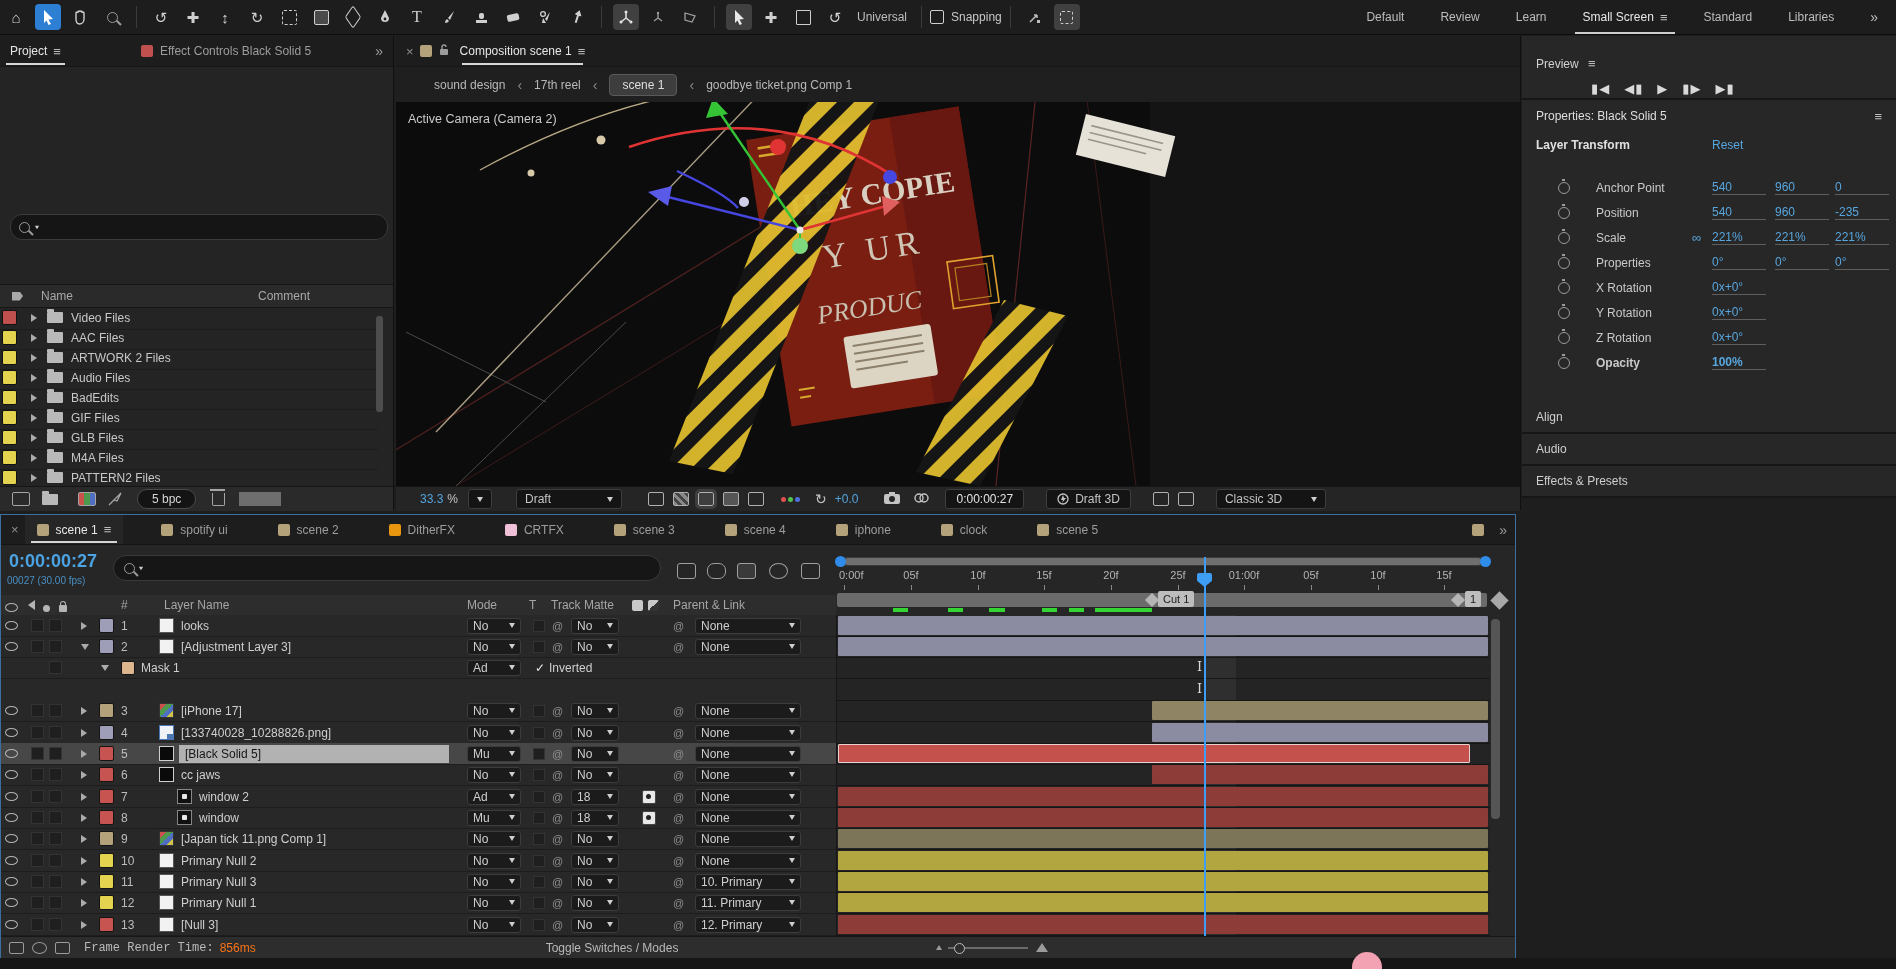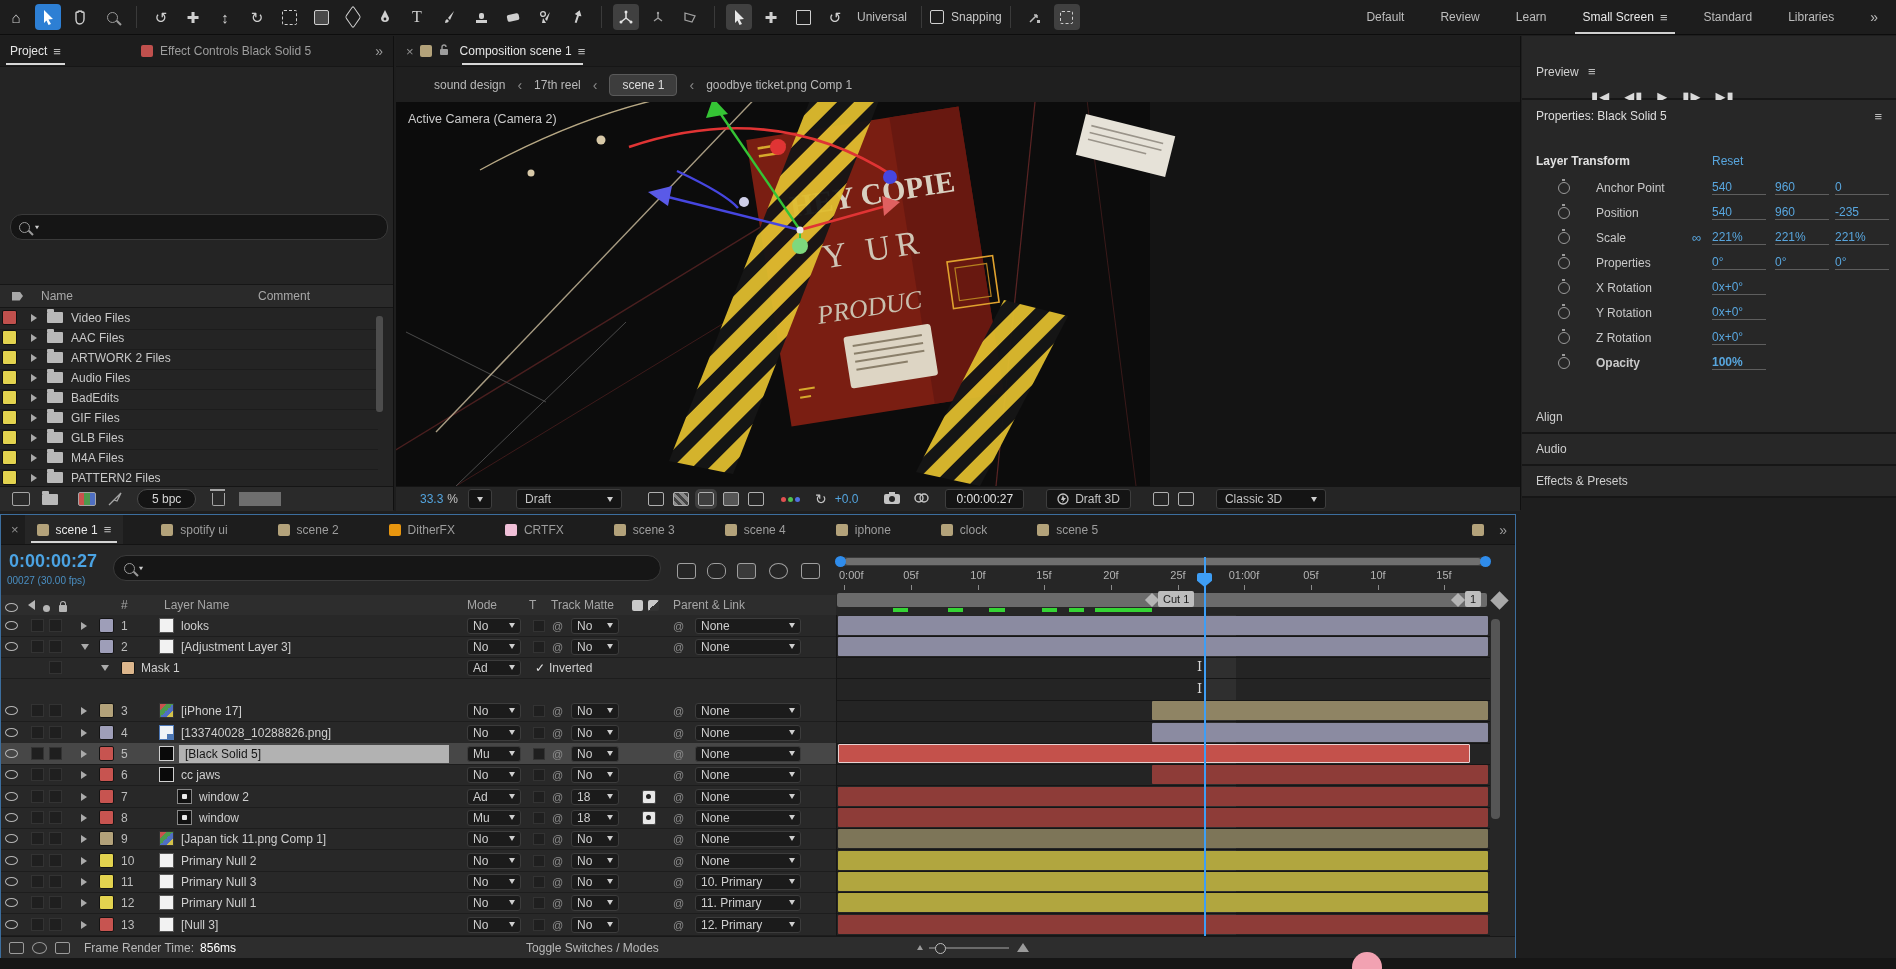--- a/index.html
+++ b/index.html
@@ -182,21 +182,21 @@
   .kfI:before{content:"I";}
   #phband{position:absolute;left:369px;top:0;width:30px;height:321px;background:rgba(255,255,255,0.05);}
   #vscroll{left:1490px;top:104px;width:9px;height:200px;background:#555;border-radius:4px;}
   #playhead{left:1203px;top:42px;width:2px;height:379px;background:#3e9ef5;}
   #phhandle{left:1196px;top:58px;width:15px;height:14px;background:#3e9ef5;border-radius:2px 2px 0 0;
             clip-path:polygon(0 0,100% 0,100% 55%,50% 100%,0 55%);}
   
   #tlfoot{left:0;top:421px;width:1514px;height:21px;background:#2d2d2d;border-top:1px solid #181818;
           display:flex;align-items:center;color:#b9b9b9;}
   .footico{width:13px;height:10px;border:1.4px solid #9b9b9b;border-radius:2px;margin-left:8px;}
-  .orange{color:#ffffff;}
+  .orange{color:#f97316;}
   .zoomknob{width:9px;height:9px;border:1.5px solid #bdbdbd;border-radius:50%;background:#2d2d2d;}
   .mountain{width:0;height:0;border-left:6px solid transparent;border-right:6px solid transparent;border-bottom:9px solid #9b9b9b;}
   .mountain.small{border-left-width:3px;border-right-width:3px;border-bottom-width:5px;}
   #belowtl{left:0;top:958px;width:1896px;height:11px;background:#161616;}
   #pinkdot{left:1352px;top:952px;width:30px;height:30px;border-radius:50%;background:#f2a2b2;}
 </style>
 </head>
 <body>
 
 <div id="app">
@@ -577,39 +577,39 @@
       <span class="vb-ico" style="margin-left:22px;"></span>
       <span class="vb-ico"></span>
       <span class="vb-dd" style="width:92px;justify-content:space-between;margin-left:22px;">
         <span>Classic 3D</span>
           <span class="tr tr-dd"></span>
       </span>
     </div>
   </div>
 
   <div id="preview" class="abs">
-    <div style="padding:20px 0 0 14px;color:#d2d2d2;margin-top:8px;">
+    <div style="padding:20px 0 0 14px;color:#d2d2d2;">
       <span>Preview</span>
       <span class="hamb">≡</span>
     </div>
     <div class="transport">
       <span class="tbtn">▮◀</span>
       <span class="tbtn">◀▮</span>
       <span class="tbtn">▶</span>
       <span class="tbtn">▮▶</span>
       <span class="tbtn">▶▮</span>
     </div>
   </div>
 
   <div id="props" class="abs">
     <div style="padding:9px 0 0 14px;color:#dedede;display:flex;">
       <span>Properties: Black Solid 5</span>
       <span class="hamb" style="margin-left:auto;margin-right:14px;">≡</span>
     </div>
-    <div class="prow2" style="top:48px;">
+    <div class="prow2" style="top:32px;">
       <span style="position:absolute;left:14px;font-weight:bold;color:#e0e0e0;">Layer Transform</span>
       <span class="pval" style="left:190px;border-bottom:none;">Reset</span>
     </div>
     <div class="prow2" style="top:75px;">
       <span class="swx" style="position:absolute;left:36px;"></span>
       <span class="plabel">Anchor Point</span>
       <span class="pval" style="left:190px;">540</span>
       <span class="pval" style="left:253px;">960</span>
       <span class="pval" style="left:313px;">0</span>
     </div>
@@ -1178,21 +1178,21 @@
         </div>
     </div>
     <div id="vscroll" class="abs"></div>
     <div id="playhead" class="abs"></div>
     <div id="phhandle" class="abs"></div>
 
     <div id="tlfoot" class="abs">
       <span class="footico"></span>
       <span class="footico" style="border-radius:50%;"></span>
       <span class="footico"></span>
-      <span style="margin-left:14px;">Frame Render Time:</span>
+      <span style="margin-left:14px;font-family:Liberation Mono, monospace;">Frame Render Time:</span>
       <span class="orange" style="margin-left:6px;">856ms</span>
       <span style="margin-left:290px;">Toggle Switches / Modes</span>
       <span class="mountain small" style="margin-left:258px;"></span>
       <span style="width:80px;height:2px;background:#6a6a6a;margin-left:6px;position:relative;">
         <span class="zoomknob" style="position:absolute;left:6px;top:-4px;"></span>
       </span>
       <span class="mountain" style="margin-left:8px;"></span>
     </div>
   </div>
 

